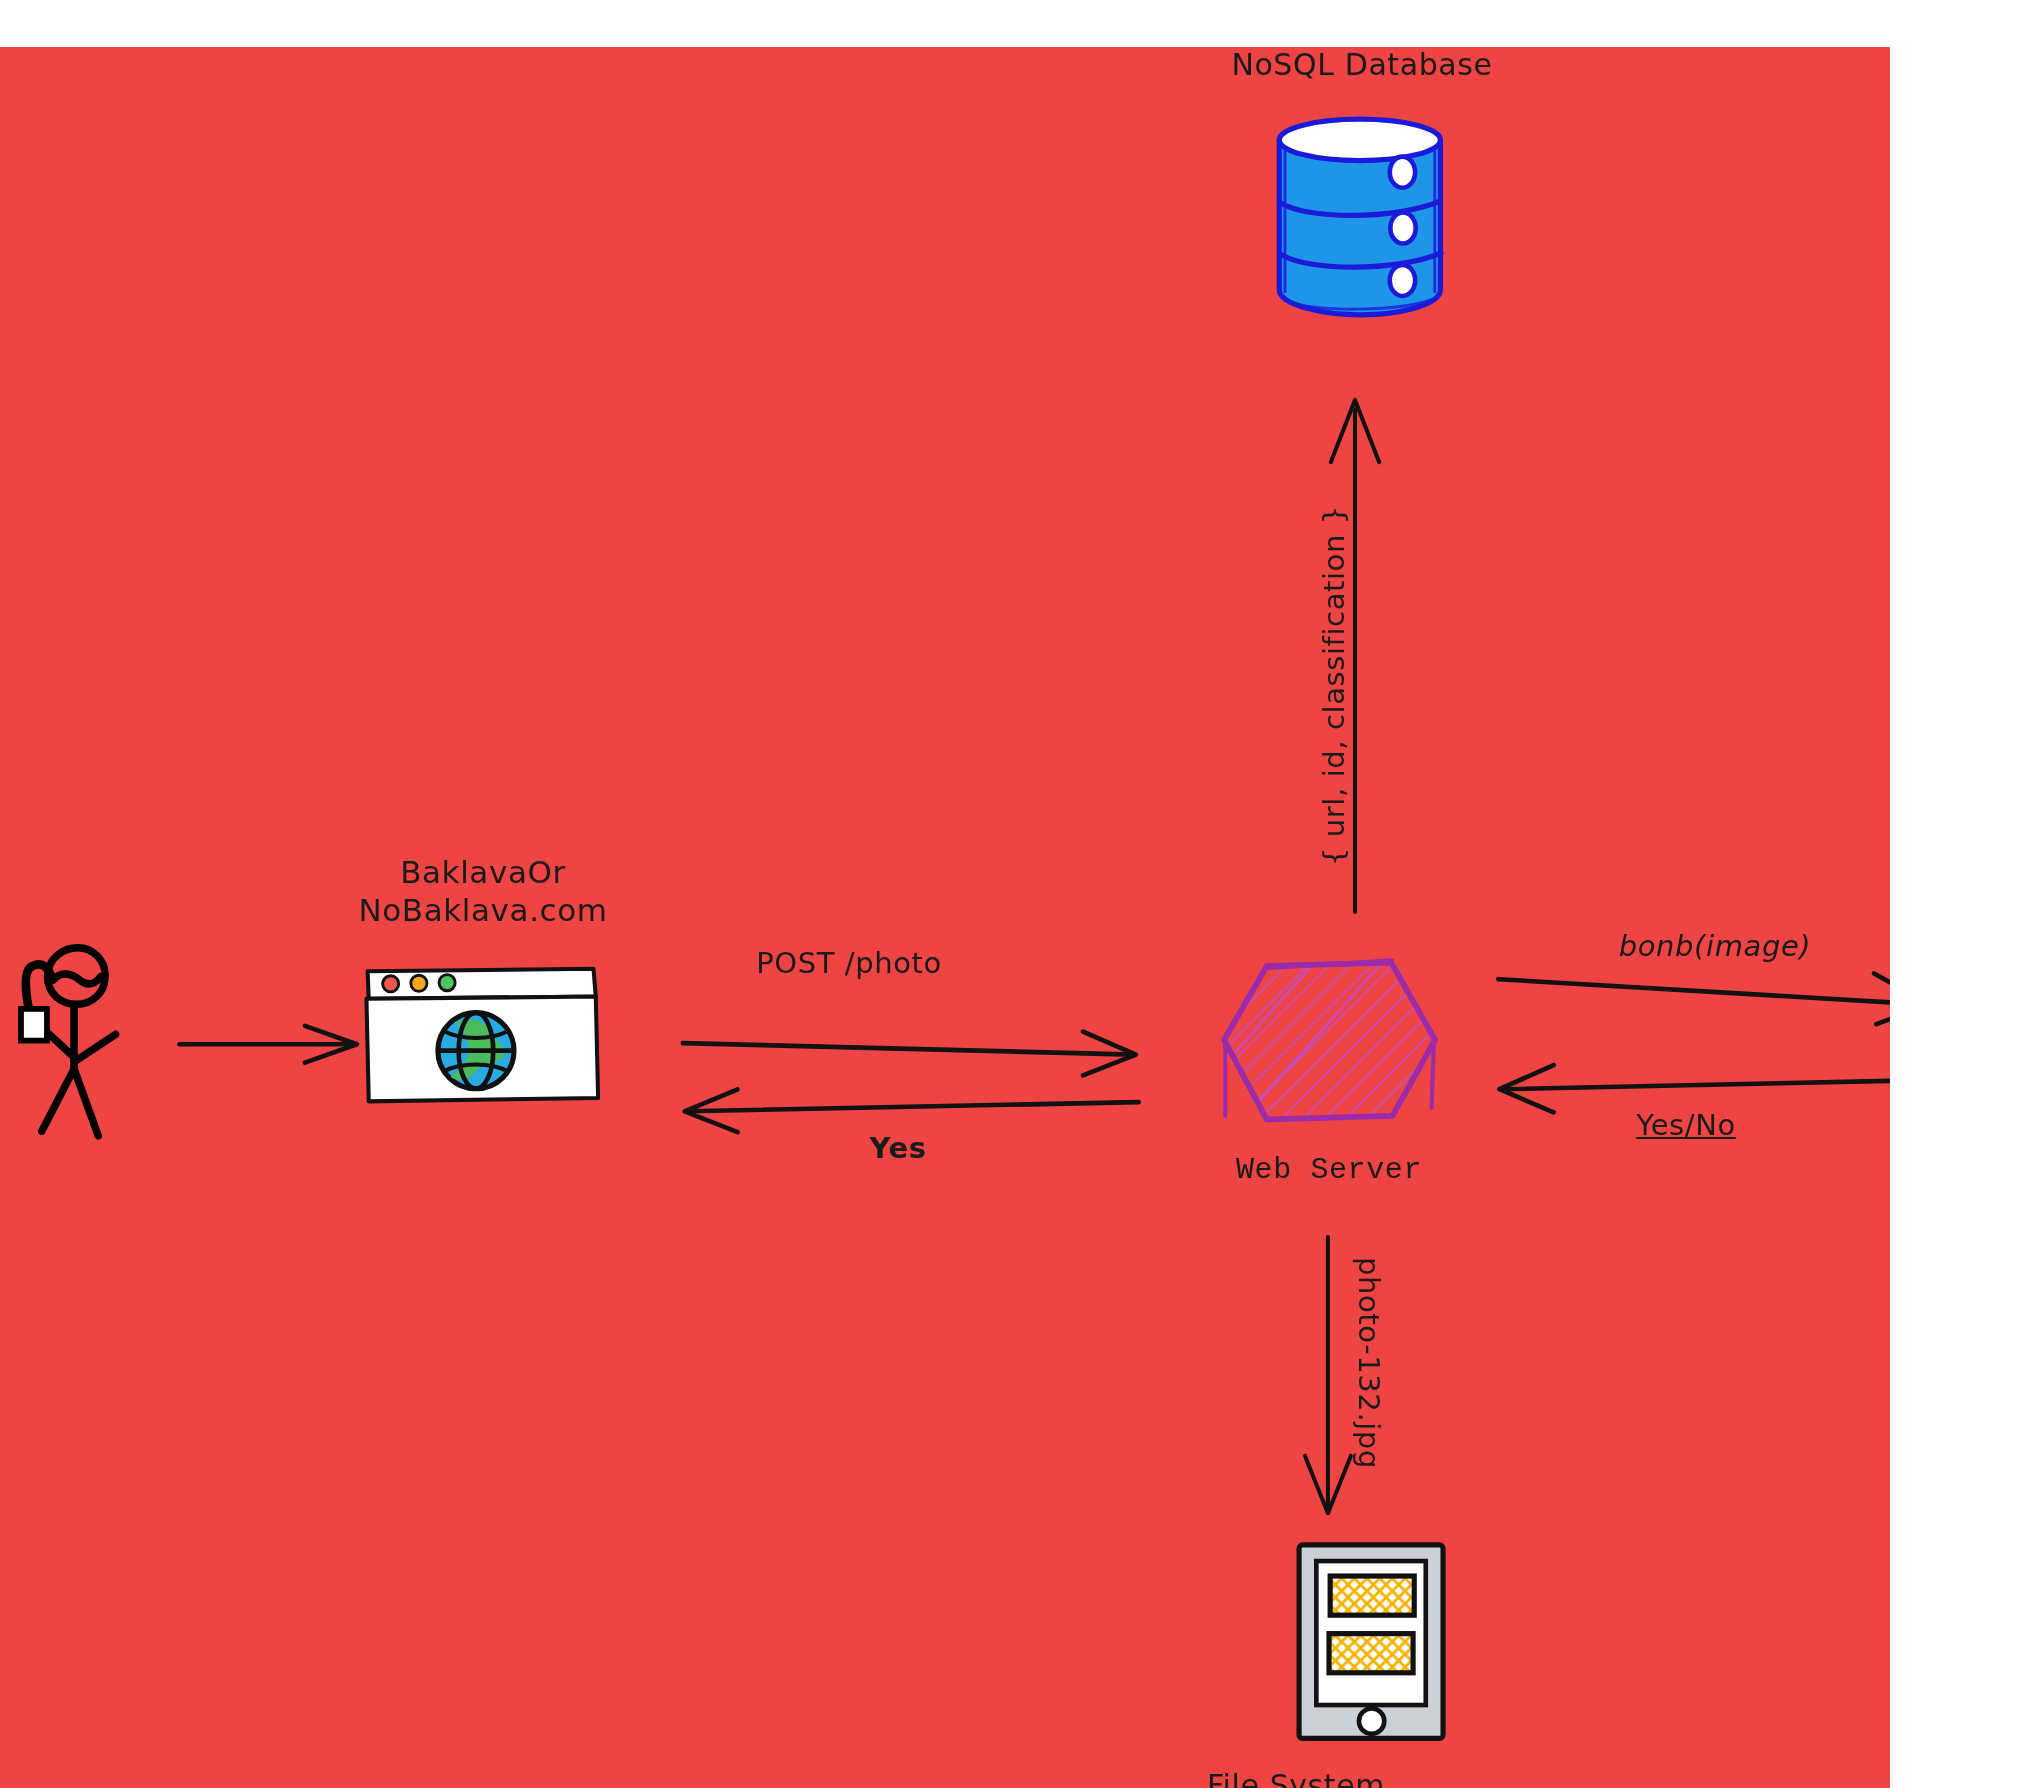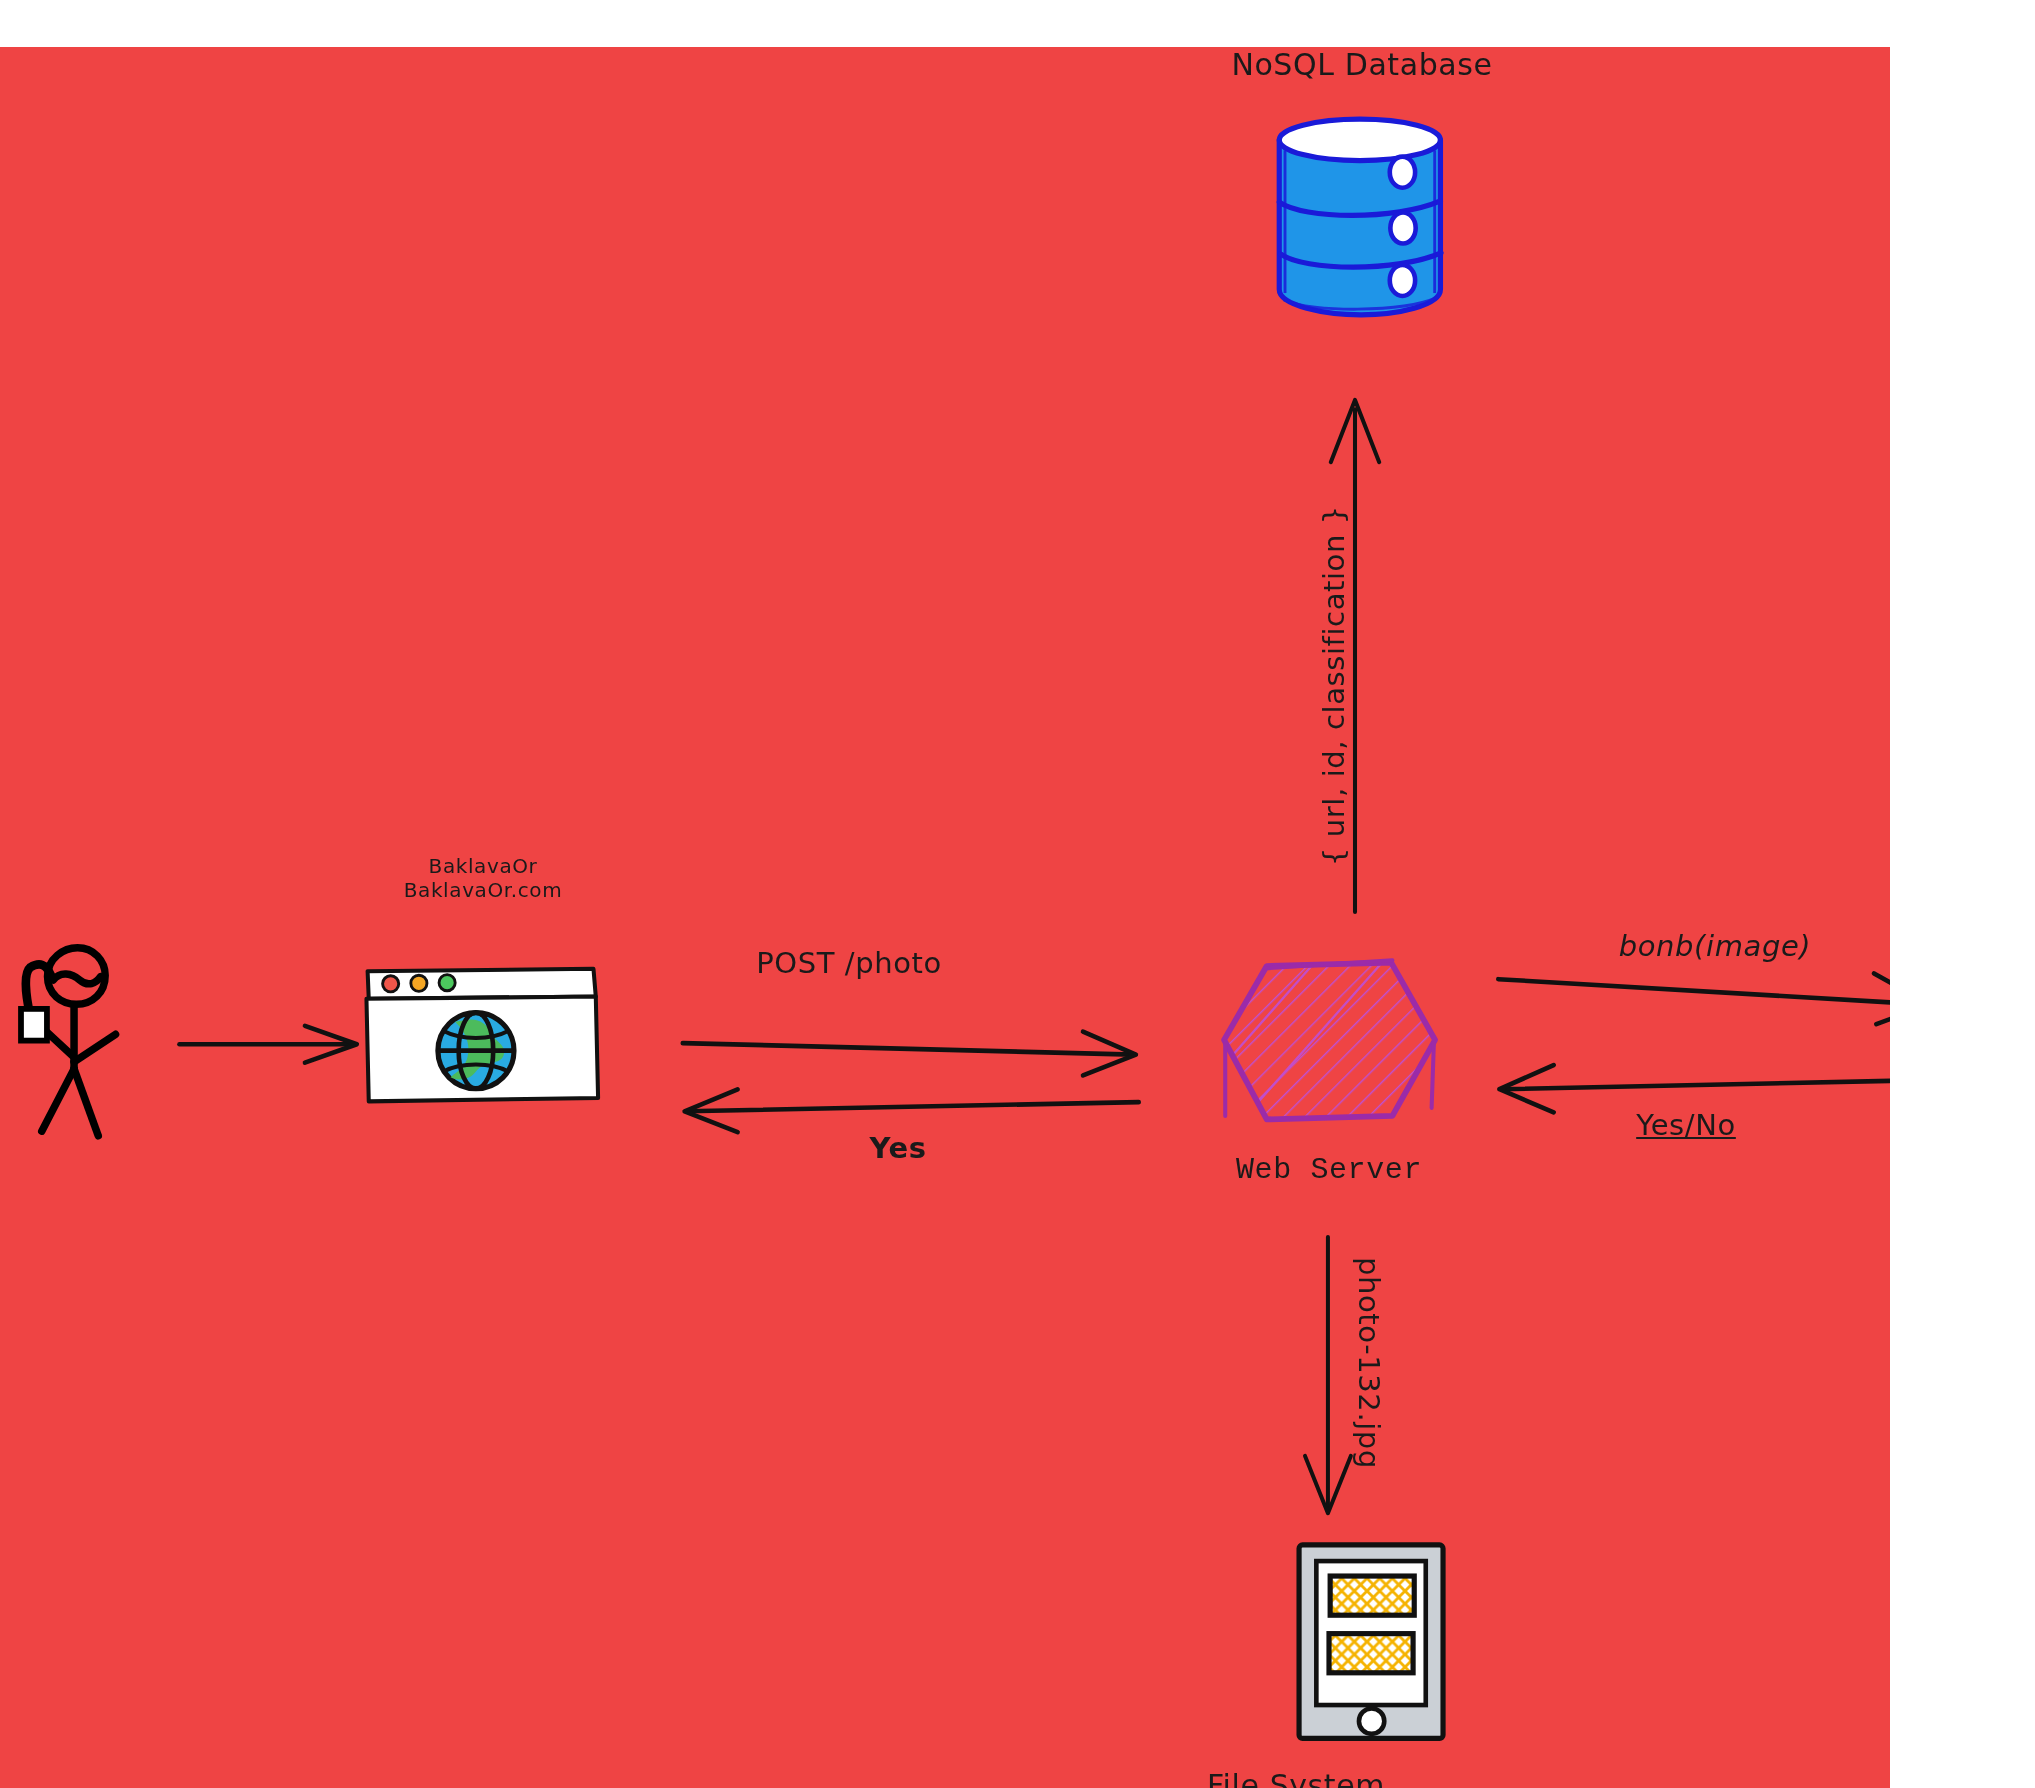--- a/index.html
+++ b/index.html
@@ -34,21 +34,21 @@
     transform: translateX(-50%);
     text-align: center;
   }
   .node-title {
     font-size: 30px;
   }
   .edge-label {
     font-size: 29px;
   }
   .url-label {
-    font-size: 20px;
+    font-size: 31px;
     line-height: 1.22;
     text-align: center;
     transform: translateX(-50%);
   }
   .rot-ccw {
     transform-origin: 0 0;
   }
   svg {
     display: block;
     overflow: visible;
@@ -120,21 +120,21 @@
 
   <div class="node" style="left:176px; top:974px; width:190px; height:81px;">
     <svg width="190" height="81" viewBox="0 0 330 140">
       <line x1="6" y1="40" x2="310" y2="40" stroke="#111" stroke-width="8" stroke-linecap="round"></line>
       <path d="M 224 8 L 314 40 L 224 72" fill="none" stroke="#111" stroke-width="8" stroke-linecap="round" stroke-linejoin="round"></path>
     </svg>
   </div>
 
   <div class="label url-label" style="left:483px; top:807px;">
     <span>BaklavaOr</span><br>
-    <span>BaklavaOr.com</span>
+    <span>NoBaklava.com</span>
   </div>
 
   <div class="node" style="left:363px; top:916px; width:242px; height:150px;">
     <svg width="242" height="150" viewBox="0 0 420 260">
 
       <path d="M 8 14 L 400 10 L 404 58 L 10 62 Z" fill="#ffffff" stroke="#111" stroke-width="7" stroke-linejoin="round"></path>
 
       <path d="M 6 62 L 404 58 L 408 234 L 10 240 Z" fill="#ffffff" stroke="#111" stroke-width="7" stroke-linejoin="round"></path>
 
       <circle cx="48" cy="36" r="14" fill="#F0564A" stroke="#111" stroke-width="5"></circle>

